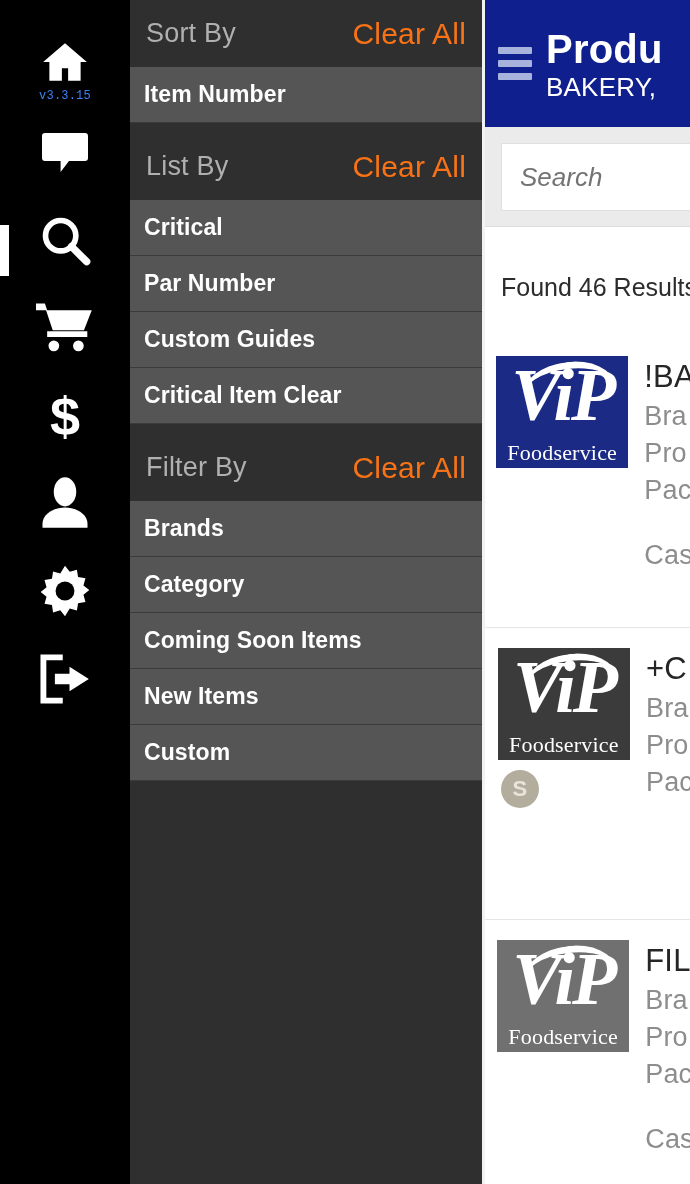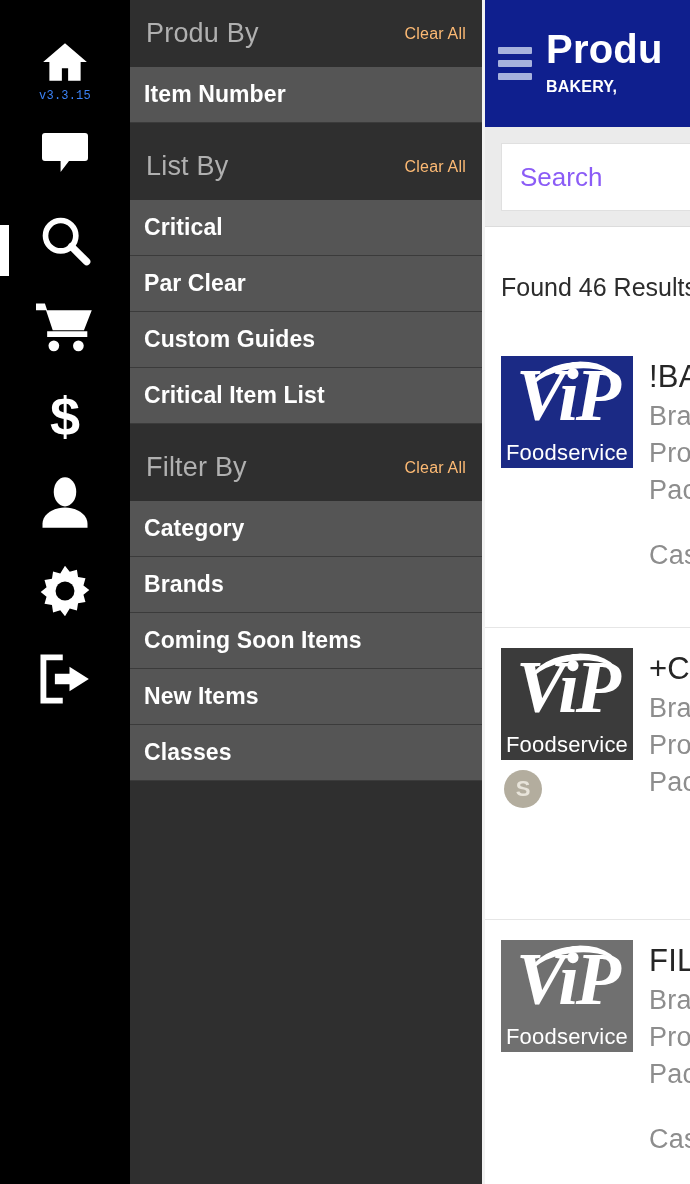--- a/index.html
+++ b/index.html
@@ -51,21 +51,21 @@
   .sec-head {
     height: 67px;
     background: #2f2f2f;
     display: flex; align-items: center; justify-content: space-between;
     padding: 0 16px 0 16px;
   }
   .sec-head-title {
     color: #b0b0b0; font-size: 27px; font-weight: 400; letter-spacing: .2px;
   }
   .sec-head-clear {
-    color: #fdba74; font-size: 16px; font-weight: 400; letter-spacing: .2px;
+    color: #f97316; font-size: 30px; font-weight: 400; letter-spacing: .2px;
   }
   .panel-row {
     height: 56px;
     background: #555555;
     border-bottom: 1px solid #3b3b3b;
     display: flex; align-items: center;
     padding-left: 14px;
   }
   .panel-row-label {
     color: #ffffff; font-size: 23px; font-weight: bold; letter-spacing: .1px;
@@ -92,47 +92,48 @@
     display: block; height: 7px; background: #a7b2dd;
     border-radius: 1px; margin-bottom: 6px;
   }
   .hamburger span:last-child { margin-bottom: 0; }
   .appbar-titles { white-space: nowrap; overflow: visible; }
   .appbar-title {
     color: #ffffff; font-size: 40px; font-weight: bold;
     line-height: 46px; letter-spacing: .2px;
   }
   .appbar-sub {
-    color: #ffffff; font-size: 16px; font-weight: bold;
+    color: #ffffff; font-size: 26px; font-weight: normal;
     line-height: 30px; letter-spacing: .2px;
   }
 
   .searchbar {
     background: #ebebeb; padding: 16px 0 16px 16px; height: 100px;
     border-bottom: 1px solid #dcdcdc;
   }
   .search-input {
     background: #ffffff; border: 1px solid #e0e0e0;
     height: 68px; width: 260px;
     display: flex; align-items: center; padding-left: 18px;
   }
-  .search-placeholder { color: #8b5cf6; font-size: 26px; }
+  .search-placeholder { color: #737373; font-size: 26px; font-style: italic; }
 
   .results-count {
     color: #2c2c2c; font-size: 25px;
     padding: 46px 0 34px 16px; white-space: nowrap;
   }
 
   .card {
     position: relative;
     border-bottom: 1px solid #e6e6e6;
     padding: 20px 0 22px 16px;
     display: flex;
     min-height: 292px;
     white-space: nowrap;
+    justify-content: center;
   }
   .card-media { flex: 0 0 132px; }
   .logo {
     width: 132px; height: 112px;
     position: relative; overflow: hidden;
   }
   .logo-vip {
     position: absolute; left: 0; top: -4px;
     width: 132px; text-align: center;
     font-family: "Liberation Serif", serif;
@@ -142,21 +143,21 @@
   .logo-swoosh {
     position: absolute; left: 26px; top: 6px;
     width: 92px; height: 34px;
     border-top: 7px solid #ffffff;
     border-radius: 60% 60% 0 0 / 100% 100% 0 0;
     transform: rotate(-7deg);
   }
   .logo-word {
     position: absolute; left: 0; bottom: 2px; width: 132px;
     text-align: center;
-    font-family: Liberation Sans, sans-serif;
+    font-family: Liberation Serif, serif;
     font-size: 22px; color: #ffffff; letter-spacing: .2px;
   }
   .badge {
     width: 38px; height: 38px; border-radius: 50%;
     background: #b3ad9e; margin-top: 10px; margin-left: 3px;
     display: flex; align-items: center; justify-content: center;
     color: #e8e4da; font-size: 22px; font-weight: bold;
   }
   .card-body { padding-left: 16px; }
   .card-title {
@@ -233,64 +234,64 @@
       </svg>
     </div>
 
     <div class="edge-tab"></div>
   </nav>
 
   <aside class="panel">
     <div class="panel-inner">
 
       <div class="sec-head">
-        <span class="sec-head-title">Produ By</span>
+        <span class="sec-head-title">Sort By</span>
         <span class="sec-head-clear">Clear All</span>
       </div>
       <div class="panel-row">
         <span class="panel-row-label">Item Number</span>
       </div>
       <div class="panel-gap"></div>
 
       <div class="sec-head">
         <span class="sec-head-title">List By</span>
         <span class="sec-head-clear">Clear All</span>
       </div>
       <div class="panel-row">
         <span class="panel-row-label">Critical</span>
       </div>
       <div class="panel-row">
-        <span class="panel-row-label">Par Clear</span>
+        <span class="panel-row-label">Par Number</span>
       </div>
       <div class="panel-row">
         <span class="panel-row-label">Custom Guides</span>
       </div>
       <div class="panel-row">
-        <span class="panel-row-label">Critical Item List</span>
+        <span class="panel-row-label">Critical Item Clear</span>
       </div>
       <div class="panel-gap"></div>
 
       <div class="sec-head">
         <span class="sec-head-title">Filter By</span>
         <span class="sec-head-clear">Clear All</span>
       </div>
       <div class="panel-row">
+        <span class="panel-row-label">Brands</span>
+      </div>
+      <div class="panel-row">
         <span class="panel-row-label">Category</span>
       </div>
       <div class="panel-row">
-        <span class="panel-row-label">Brands</span>
-      </div>
-      <div class="panel-row">
         <span class="panel-row-label">Coming Soon Items</span>
       </div>
       <div class="panel-row">
         <span class="panel-row-label">New Items</span>
       </div>
       <div class="panel-row">
-        <span class="panel-row-label">Classes</span>
+        <span class="panel-row-label">Custom</span>
       </div>
 
       <div class="panel-fill"></div>
     </div>
   </aside>
   <div class="panel-edge"></div>
 
   <main class="content">
 
     <header class="appbar">

